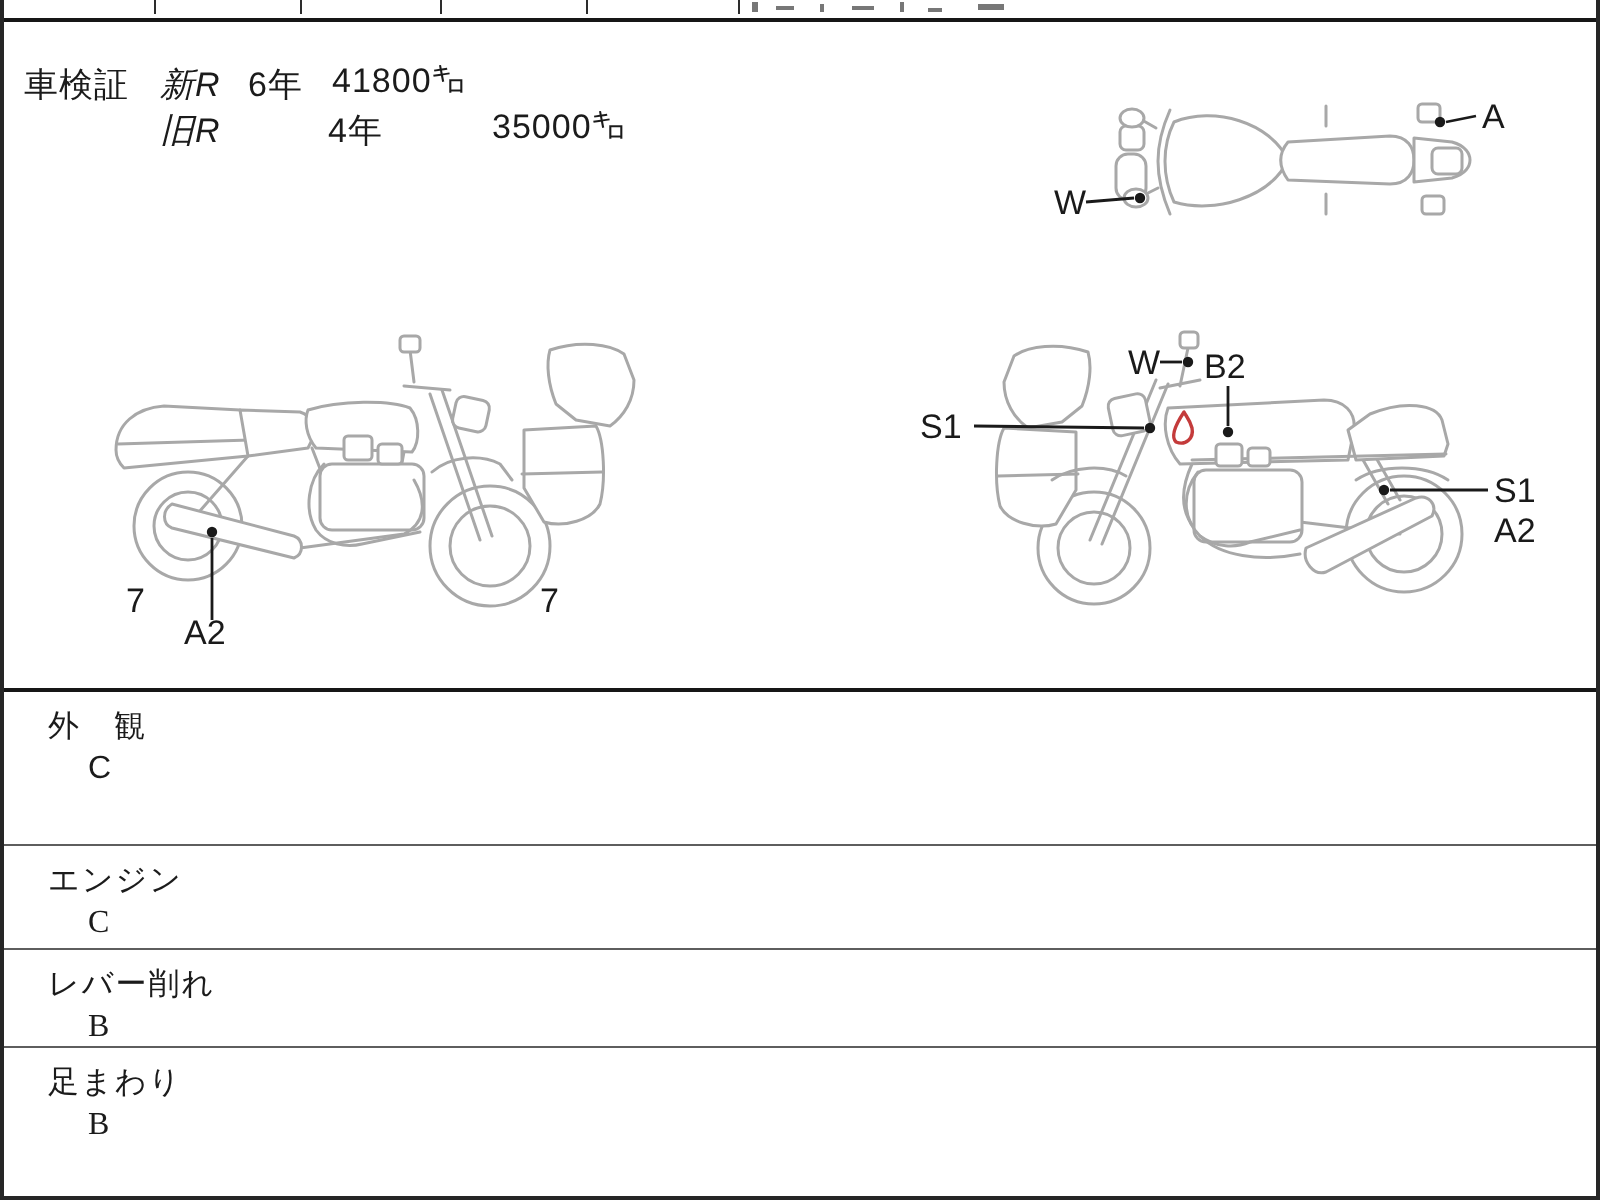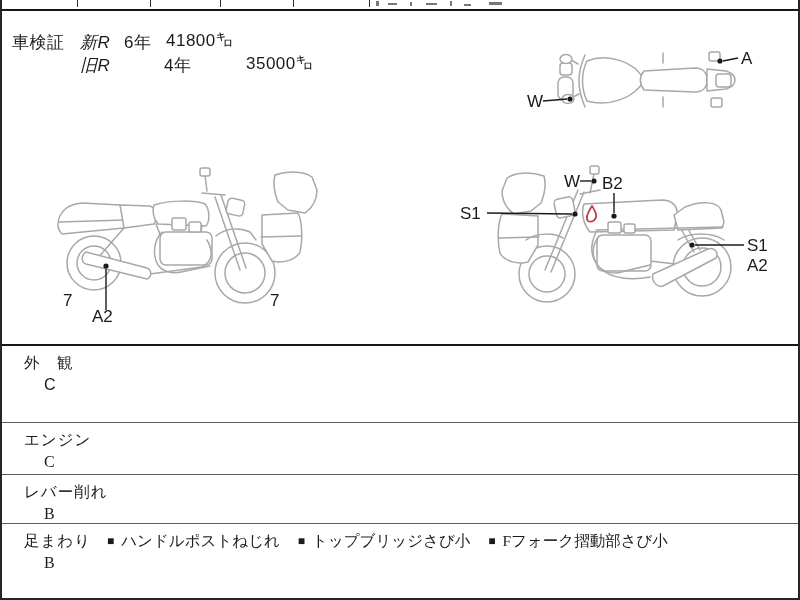--- a/index.html
+++ b/index.html
@@ -209,21 +209,16 @@
     </div>
 
     <div class="cond-row r3">
       <span class="cat">レバー削れ</span>
       <span class="grade">B</span>
     </div>
 
     <div class="cond-row r4">
       <span class="cat">足まわり</span>
       <span class="grade">B</span>
-      <span class="notes">
-        <span class="note-item"><span class="bullet">■</span><span>ハンドルポストねじれ</span></span>
-        <span class="note-item"><span class="bullet">■</span><span>トップブリッジさび小</span></span>
-        <span class="note-item"><span class="bullet">■</span><span>Fフォーク摺動部さび小</span></span>
-      </span>
     </div>
 
   </div>
 </div>
 
 </body></html>

